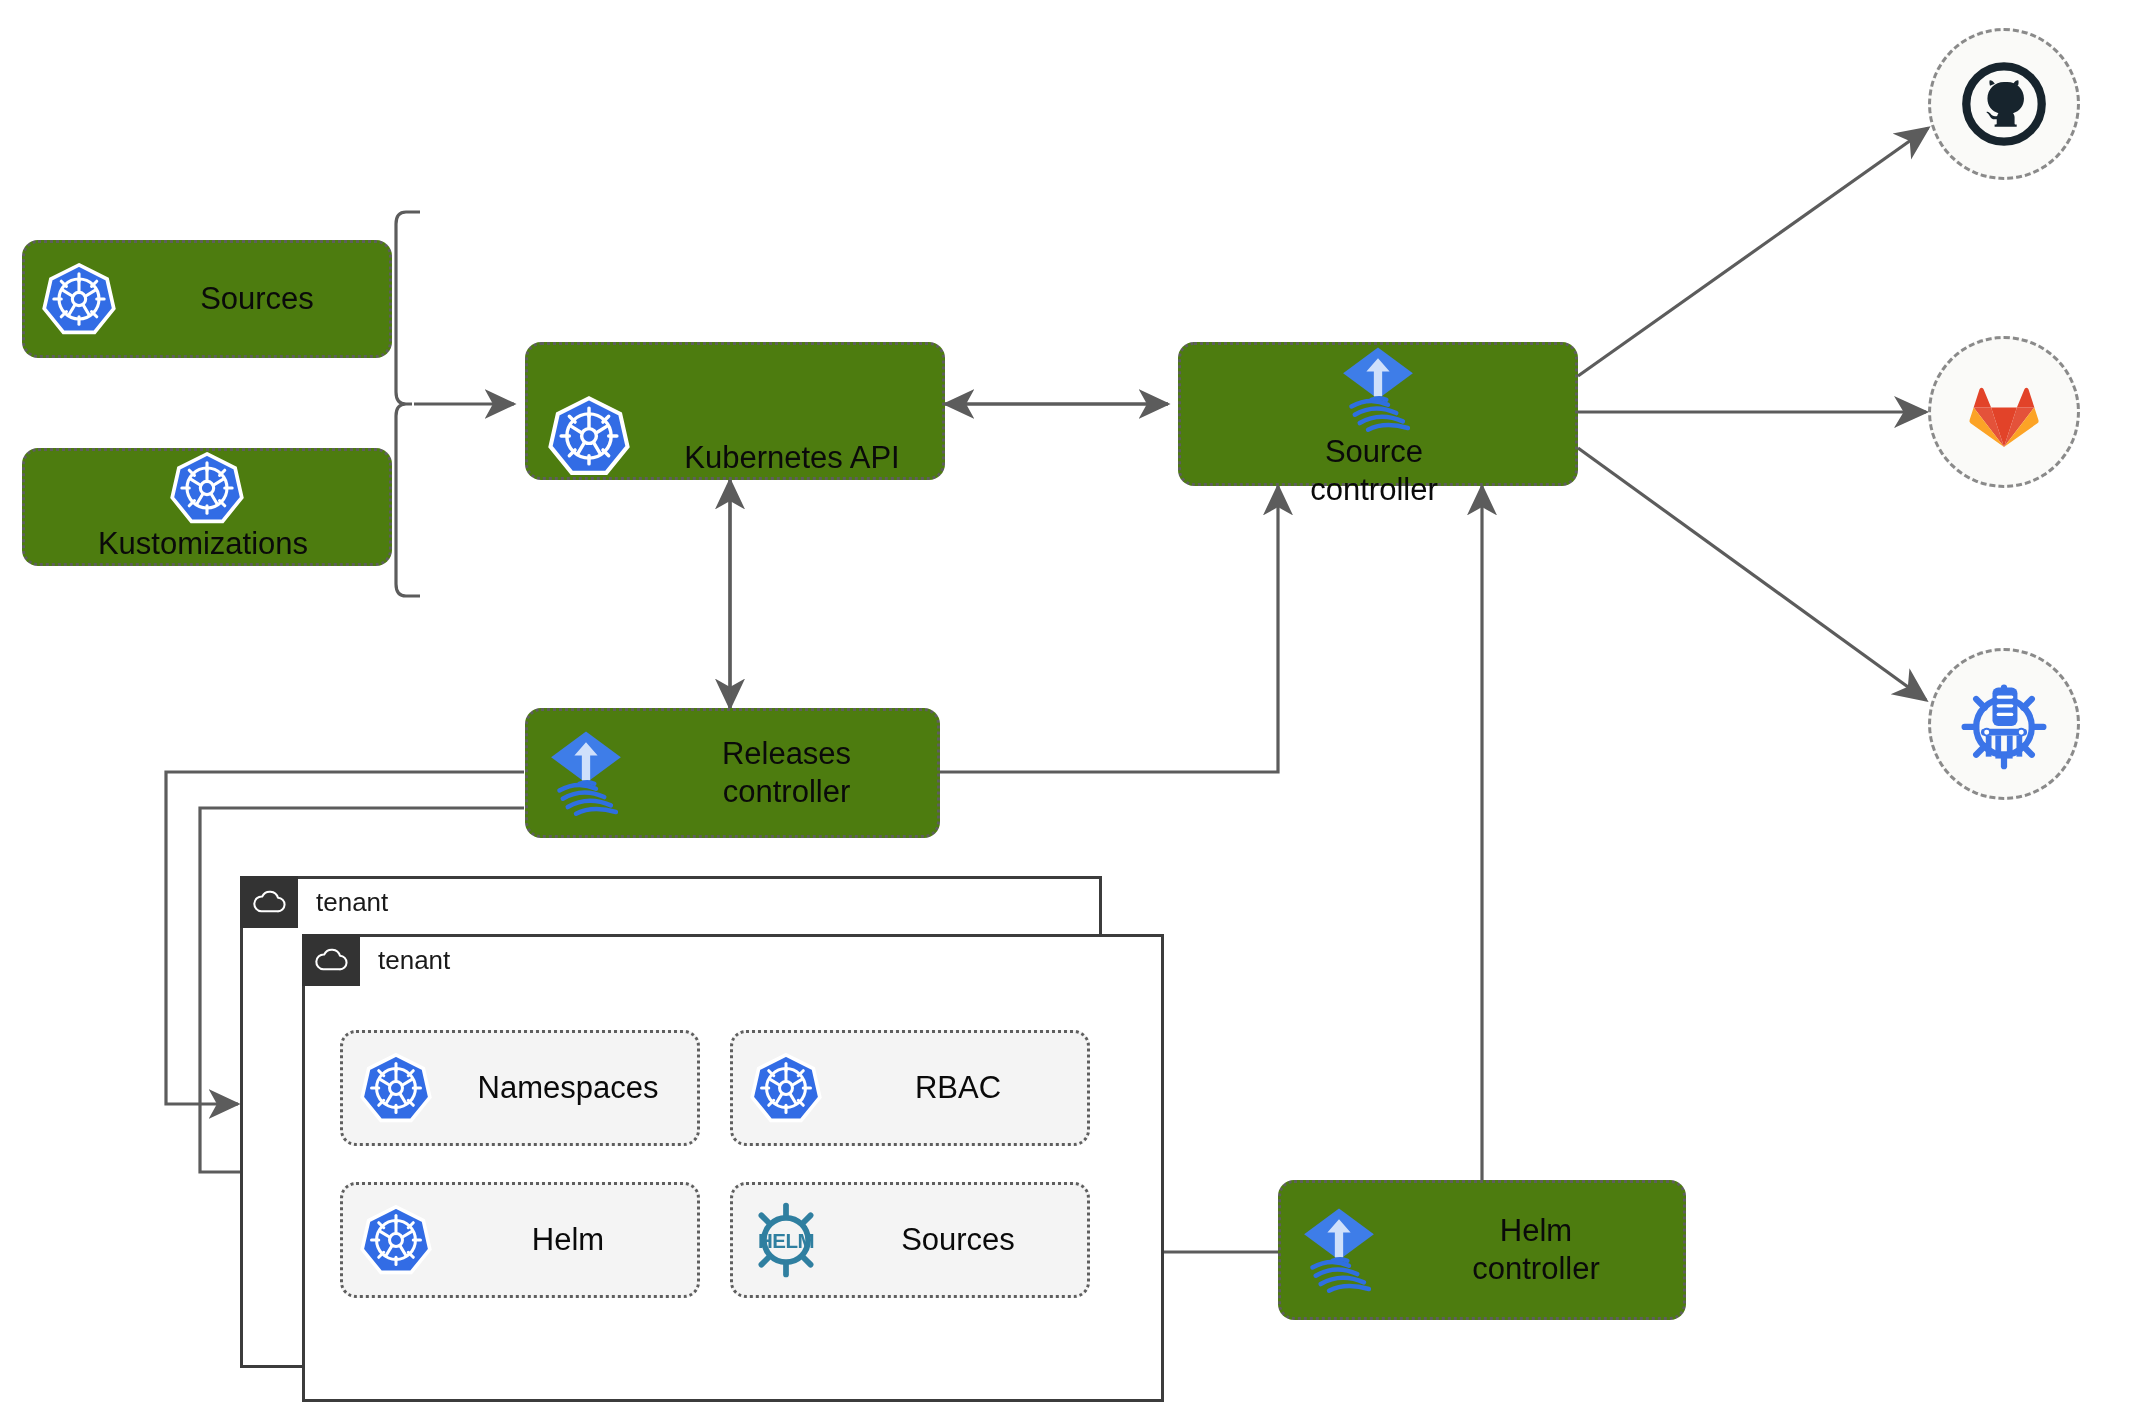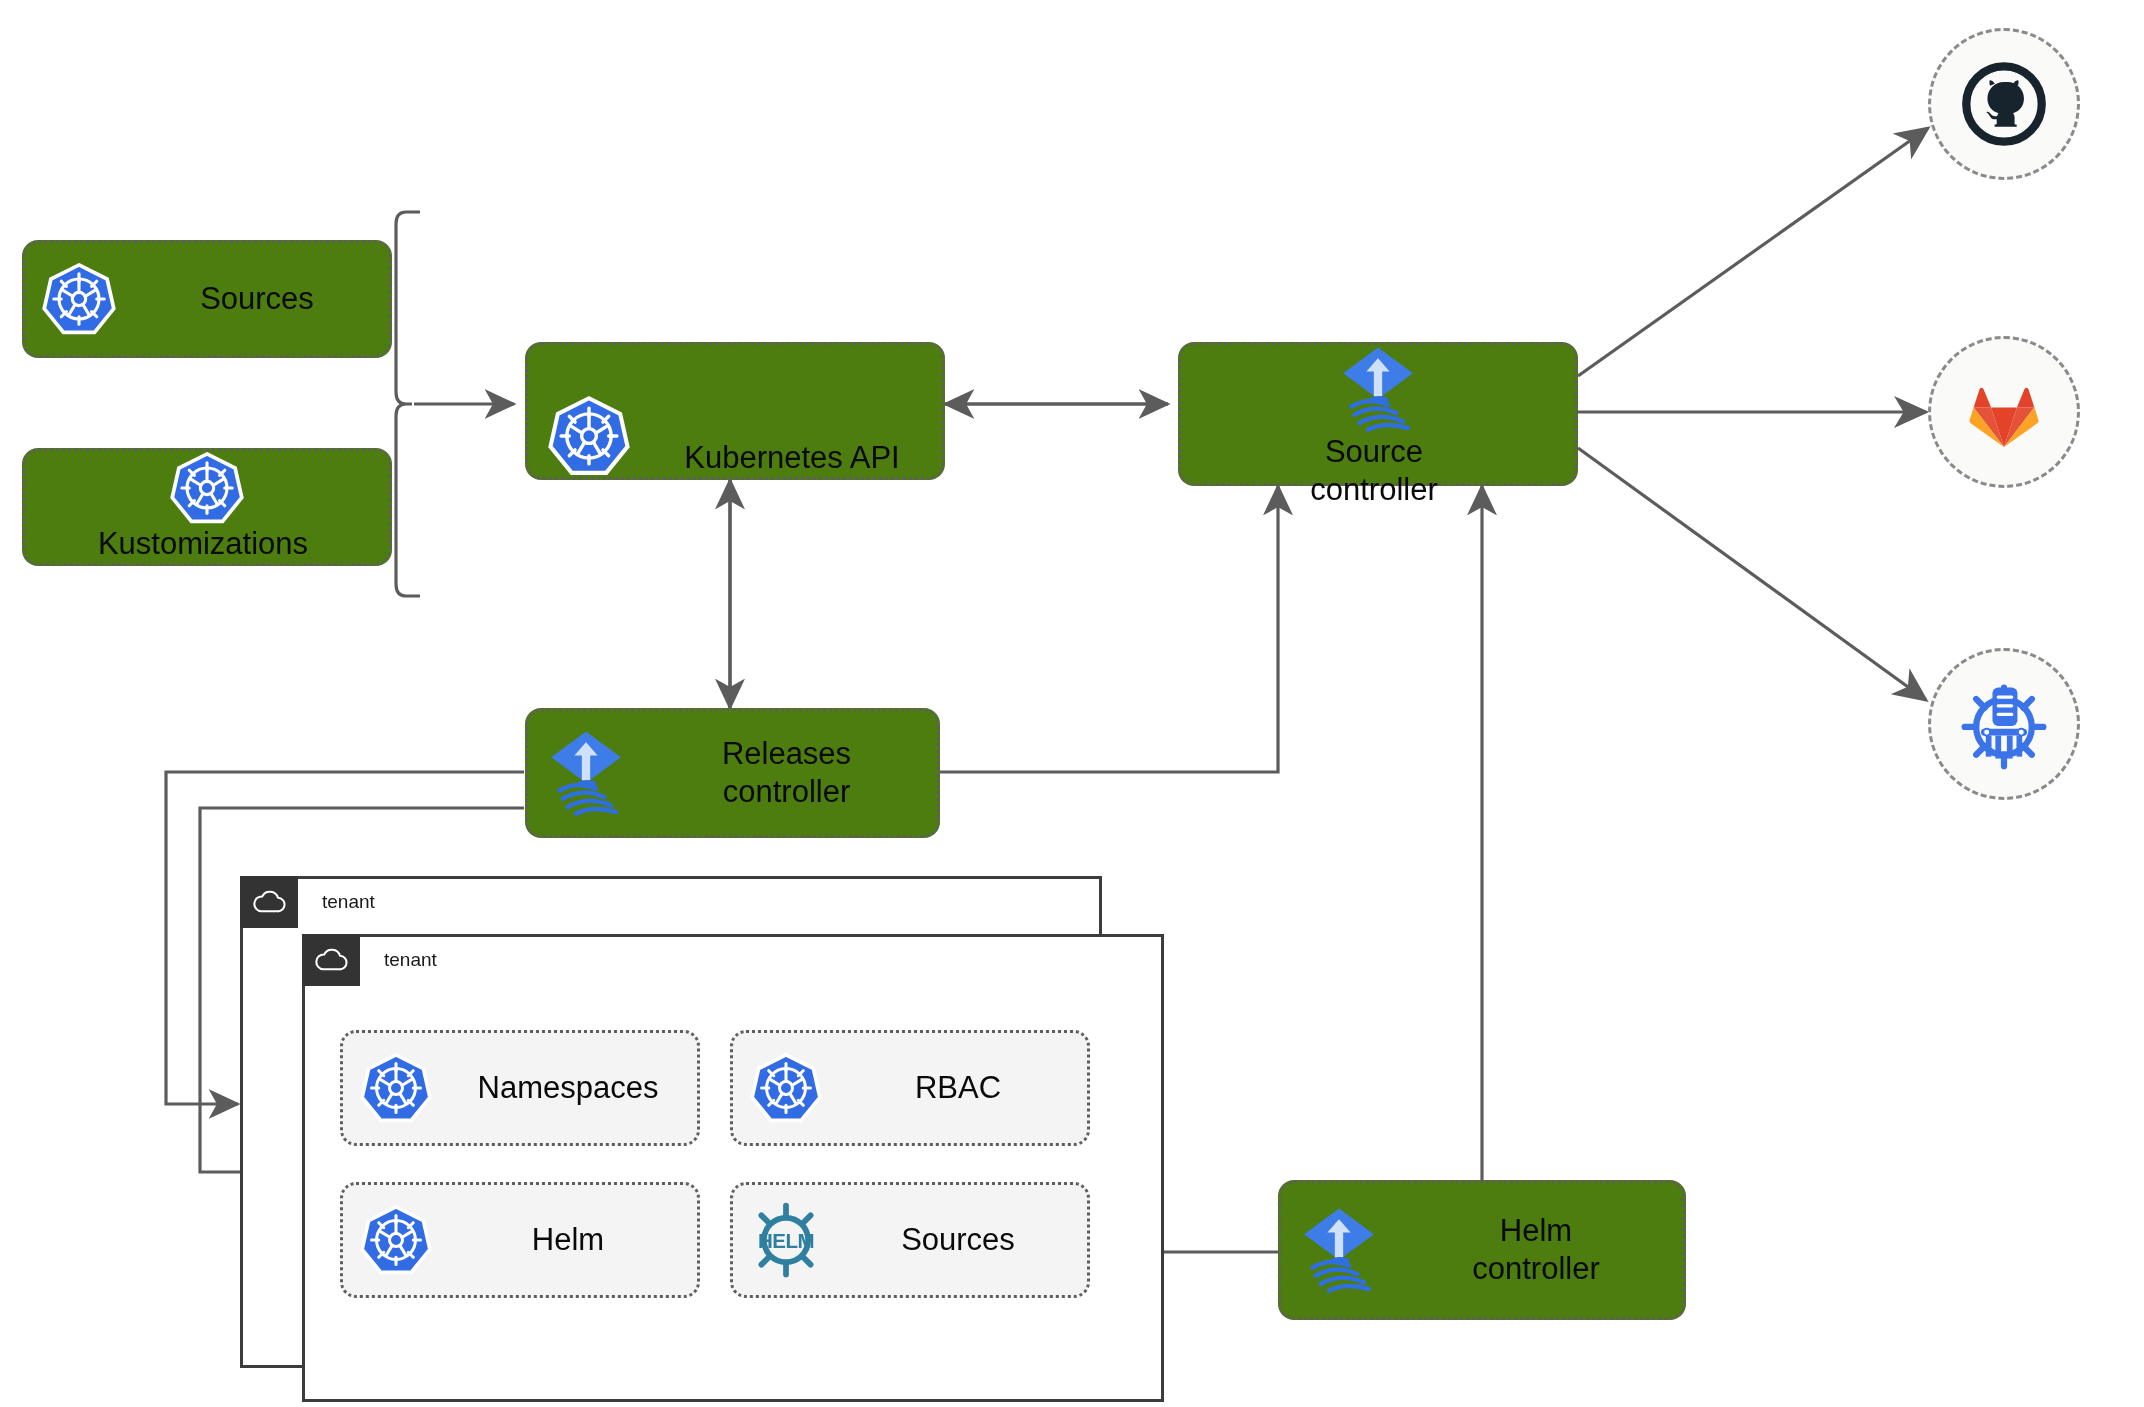--- a/index.html
+++ b/index.html
@@ -68,23 +68,23 @@
     display:flex;align-items:center;
     z-index:4;
   }
   .tenant-tab{
     width:58px;height:52px;
     background:#333333;
     display:flex;align-items:center;justify-content:center;
     box-sizing:border-box;
   }
   .tenant-name{
-    font-size:19px;
+    font-size:26px;
     color:#1a1a1a;
-    padding-left:24px;
+    padding-left:18px;
     white-space:nowrap;
   }
 
   .inner-node{
     position:absolute;
     box-sizing:border-box;
     background:#f4f4f4;
     border:3px dotted #5e5e5e;
     border-radius:16px;
     display:flex;align-items:center;

